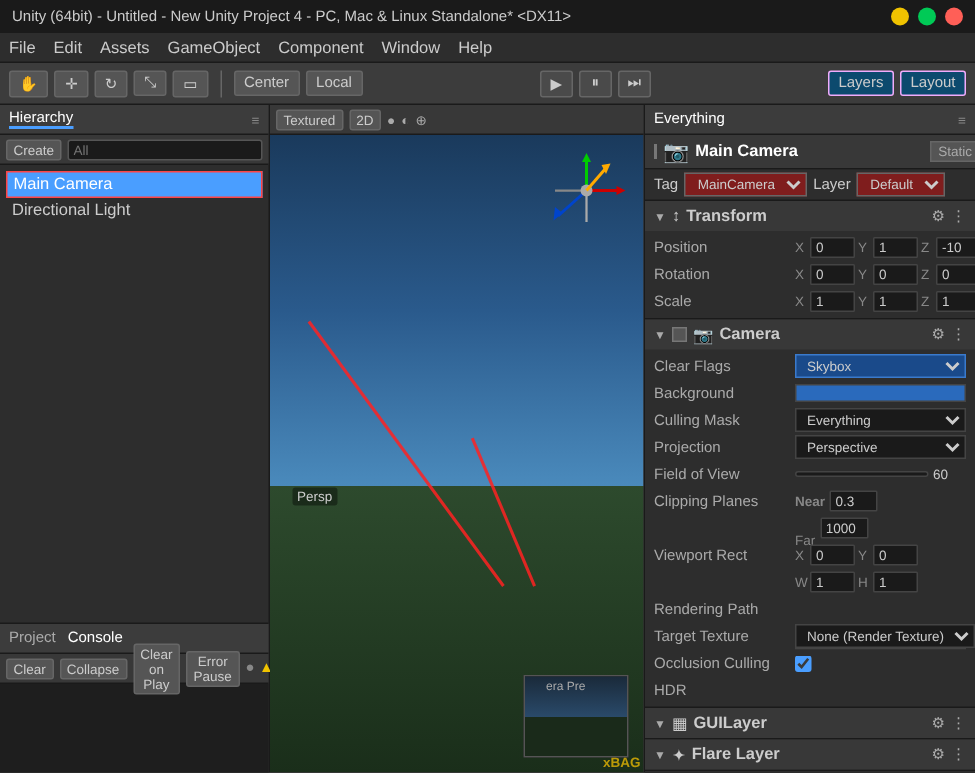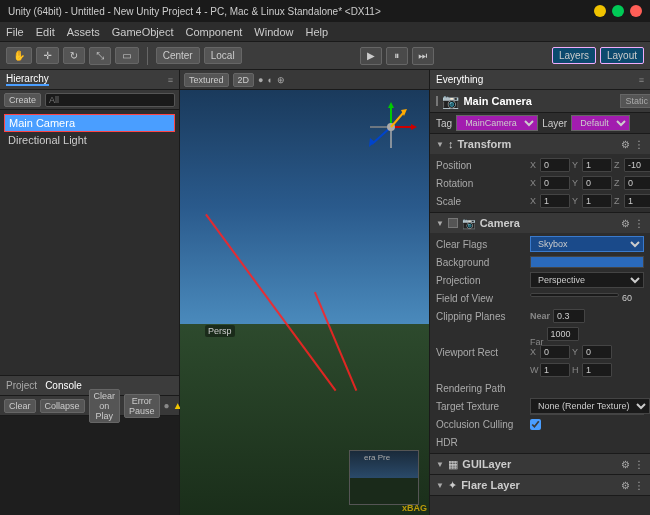--- a/index.html
+++ b/index.html
@@ -165,21 +165,21 @@
     .hier-item.selected {
       background: #4a9eff;
       color: #fff;
       border: 1px solid #ff4444;
     }
 
     
     .bottom-left {
       background: #2d2d2d;
       border-top: 1px solid #1a1a1a;
-      height: 140px;
+      height: 100px;
     }
     .bottom-tabs {
       display: flex;
       background: #3c3c3c;
       height: 20px;
       align-items: center;
       padding: 0 6px;
       gap: 8px;
       border-bottom: 1px solid #1a1a1a;
     }
@@ -341,21 +341,21 @@
     }
     .tag-row {
       display: flex;
       align-items: center;
       padding: 2px 6px;
       gap: 4px;
       border-bottom: 1px solid #1a1a1a;
       font-size: 10px;
     }
     .tag-dropdown, .layer-dropdown {
-      background: #a21caf;
+      background: #7f1d1d;
       border: 1px solid #666;
       color: #ccc;
       font-size: 9px;
       padding: 1px 4px;
       cursor: pointer;
     }
     
     .component-section {
       border-bottom: 1px solid #1a1a1a;
     }
@@ -590,21 +590,21 @@
         <polygon points="5,47 11,42 6,38" fill="#0044cc"></polygon>
 
         <line x1="27" y1="27" x2="27" y2="48" stroke="#aaa" stroke-width="1.5"></line>
         <line x1="27" y1="27" x2="6" y2="27" stroke="#888" stroke-width="1.5"></line>
         <circle cx="27" cy="27" r="4" fill="#aaa"></circle>
 
         <line x1="27" y1="27" x2="40" y2="12" stroke="#ffaa00" stroke-width="2"></line>
         <polygon points="43,9 37,10 40,16" fill="#ffaa00"></polygon>
       </svg>
 
-      <div style="position:absolute;bottom:42%;left:25px;font-size:9px;color:#ccc;background:rgba(0,0,0,0.4);padding:1px 3px;border-radius:2px;">Persp</div>
+      <div style="position:absolute;bottom:42%;left:15px;font-size:9px;color:#ccc;background:rgba(0,0,0,0.4);padding:1px 3px;border-radius:2px;">Persp</div>
 
       <div class="camera-preview">
         <div class="camera-preview-sky"></div>
         <div class="camera-preview-ground"></div>
         <div class="camera-preview-label">era Pre</div>
       </div>
 
       <svg class="red-line-overlay" viewBox="0 0 240 200">
         <line x1="25" y1="15" x2="150" y2="185" stroke="#ff2222" stroke-width="2" opacity="0.85"></line>
         <line x1="170" y1="185" x2="130" y2="90" stroke="#ff2222" stroke-width="2" opacity="0.85"></line>
@@ -697,28 +697,34 @@
           <span class="prop-label">Clear Flags</span>
           <select class="dropdown-full" style="flex:1;">
             <option>Skybox</option>
           </select>
         </div>
         <div class="prop-row">
           <span class="prop-label">Background</span>
           <div class="color-swatch"></div>
         </div>
         <div class="prop-row">
+          <span class="prop-label">Culling Mask</span>
+          <select class="dropdown-value" style="flex:1;">
+            <option>Everything</option>
+          </select>
+        </div>
+        <div class="prop-row">
           <span class="prop-label">Projection</span>
           <select class="dropdown-value" style="flex:1;">
             <option>Perspective</option>
           </select>
         </div>
         <div class="prop-row">
           <span class="prop-label">Field of View</span>
-          <div style="flex:1;display:flex;gap:3px;">
+          <div style="flex:1;display:flex;align-items:center;gap:3px;">
             <div class="slider-track"></div>
             <span style="font-size:9px;color:#ccc;width:22px;">60</span>
           </div>
         </div>
         <div class="prop-row">
           <span class="prop-label">Clipping Planes</span>
           <div style="flex:1;display:flex;gap:3px;align-items:center;">
             <span style="font-size:9px;color:#888;font-weight:bold;">Near</span>
             <input class="prop-input" style="width: 32px;" type="text" value="0.3">
           </div>

